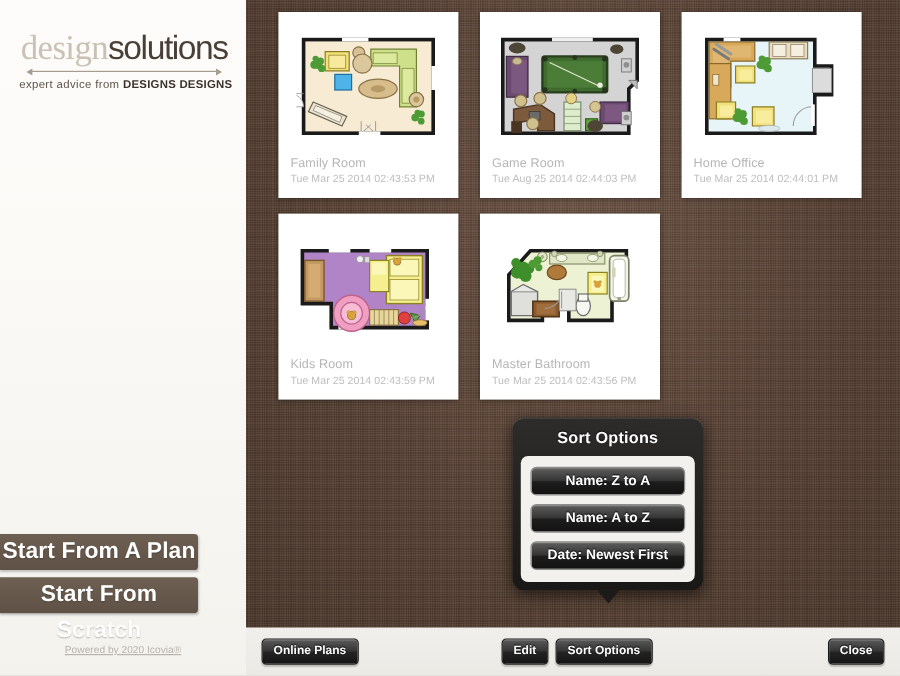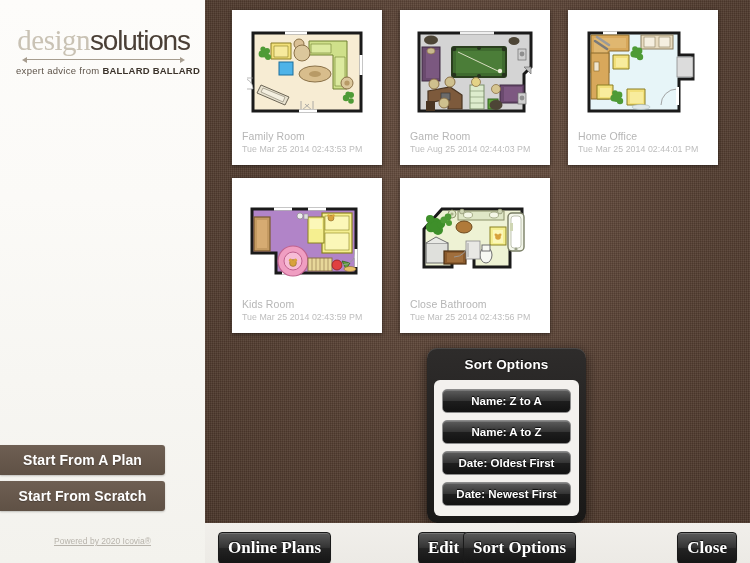--- a/index.html
+++ b/index.html
@@ -90,21 +90,21 @@
     width: 165px;
   }
   .side-btn {
     display: block;
     width: 165px;
     height: 30px;
     line-height: 30px;
     margin-bottom: 6px;
     text-align: center;
     color: #ffffff;
-    font-size: 14px;
+    font-size: 19px;
     font-weight: bold;
     letter-spacing: 0.1px;
     border: none;
     border-radius: 0 3px 3px 0;
     cursor: pointer;
     box-shadow: 0 1px 2px rgba(0,0,0,0.22);
     font-family: "Liberation Sans", sans-serif;
     text-shadow: 0 1px 1px rgba(0,0,0,0.25);
   }
   .side-btn.brown {
@@ -235,29 +235,29 @@
   
   #toolbar {
     position: absolute;
     left: 0; top: 523px;
     width: 545px; height: 40px;
     background: linear-gradient(to bottom, #f1efeb 0%, #eceae5 100%);
   }
   .tb-btn {
     position: absolute;
     top: 9px;
-    height: 32px;
+    height: 22px;
     padding: 0 9px;
     border-radius: 4px;
     border: 1px solid #1a1a1a;
     background: linear-gradient(to bottom, #5a5a5a 0%, #343434 48%, #232323 52%, #151515 100%);
     color: #ffffff;
-    font-size: 17px;
+    font-size: 10px;
     font-weight: bold;
-    font-family: Liberation Serif, serif;
+    font-family: Liberation Sans, sans-serif;
     cursor: pointer;
     text-shadow: 0 -1px 1px rgba(0,0,0,0.85);
     box-shadow: inset 0 1px 0 rgba(255,255,255,0.17), 0 1px 1px rgba(0,0,0,0.2);
     line-height: 20px;
   }
   #btn-online { left: 13px; }
   #btn-edit { left: 213px; }
   #btn-sort { left: 258px; }
   #btn-close { right: 13px; }
 </style>
@@ -268,21 +268,21 @@
 
   <div id="sidebar">
 
     <div class="logo-wrap">
       <div class="logo-line1">
         <span class="logo-design">design</span><span class="logo-solutions">solutions</span>
       </div>
       <div class="logo-rule">
           <i class="rt"></i>
         </div>
-      <div class="logo-line2"><span>expert advice from </span><b>BALLARD BALLARD</b></div>
+      <div class="logo-line2"><span>expert advice from </span><b>DESIGNS DESIGNS</b></div>
     </div>
 
     <div class="side-buttons">
       <button class="side-btn brown">Start From A Plan</button>
       <button class="side-btn brown">Start From Scratch</button>
     </div>
 
     <div class="powered">Powered by 2020 Icovia®</div>
   </div>
 
@@ -563,32 +563,31 @@
                   <circle cx="34" cy="22" r="3.4"></circle>
                   <circle cx="30" cy="25" r="3.6"></circle>
                   <circle cx="35" cy="28" r="3"></circle>
                 </g>
 
               <circle cx="48" cy="16.5" r="2.4" fill="#cfd6b4" stroke="#7a8060" stroke-width="0.6"></circle>
               <circle cx="86" cy="16.5" r="2.4" fill="#cfd6b4" stroke="#7a8060" stroke-width="0.6"></circle>
               <rect x="96" y="28" width="3" height="8" fill="#cfd6b4"></rect>
             </svg>
           </div>
-          <div class="card-title">Close Bathroom</div>
+          <div class="card-title">Master Bathroom</div>
           <div class="card-date">Tue Mar 25 2014 02:43:56 PM</div>
         </div>
 
       </div>
 
       <div id="popover">
         <div class="pop-title">Sort Options</div>
         <div class="pop-body">
           <button class="pop-btn">Name: Z to A</button>
           <button class="pop-btn">Name: A to Z</button>
-          <button class="pop-btn">Date: Oldest First</button>
           <button class="pop-btn">Date: Newest First</button>
         </div>
         <div class="pop-arrow"></div>
       </div>
 
     </div>
 
     <div id="toolbar">
       <button class="tb-btn" id="btn-online">Online Plans</button>
       <button class="tb-btn" id="btn-edit">Edit</button>

